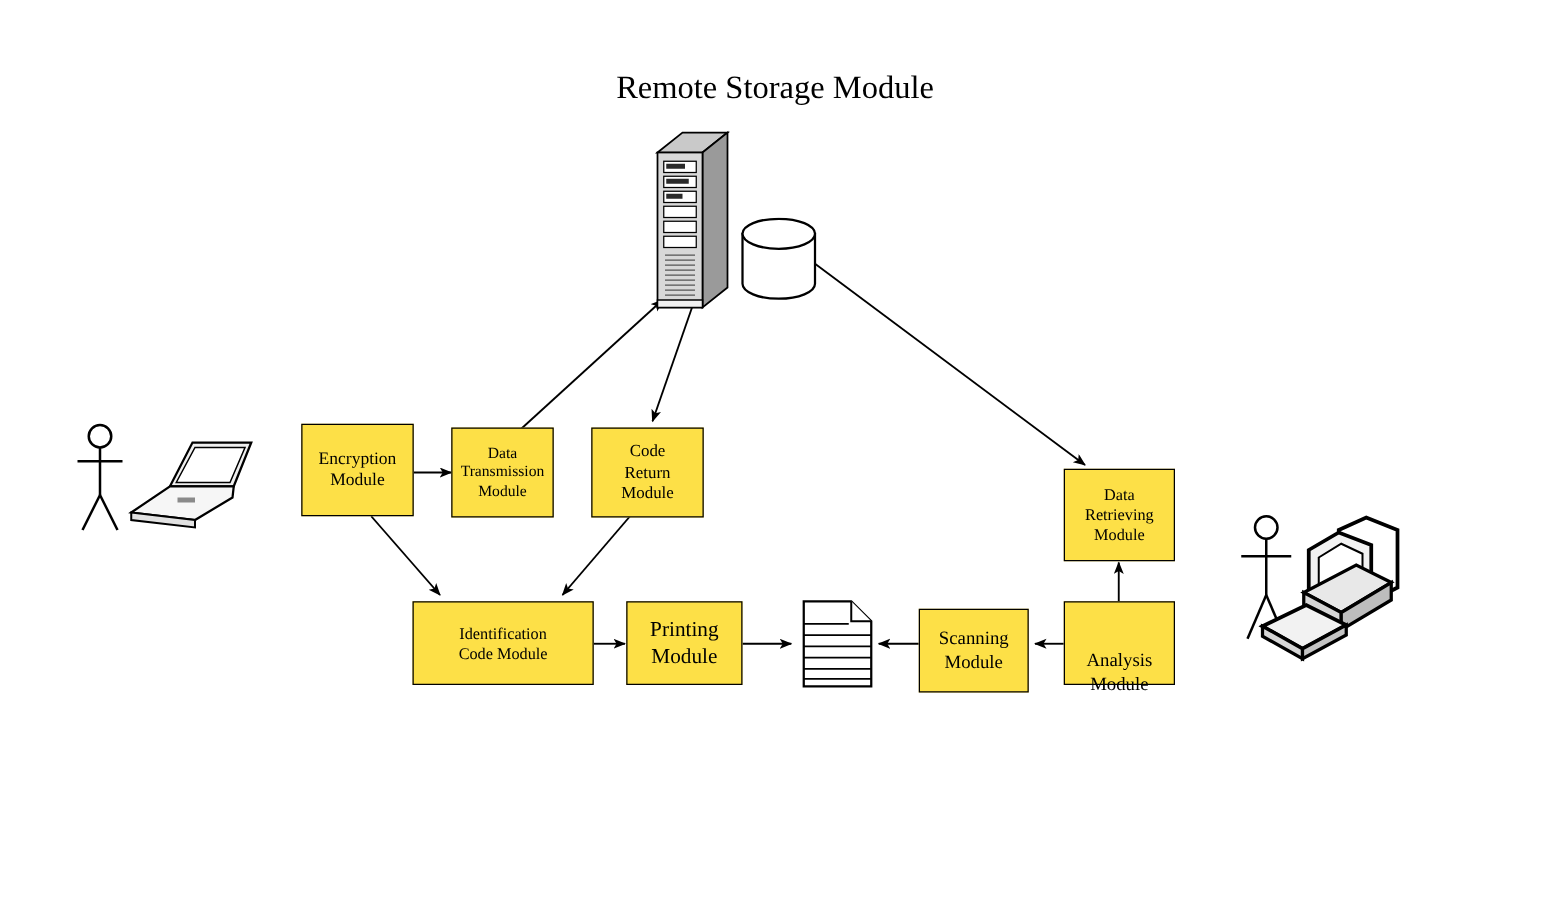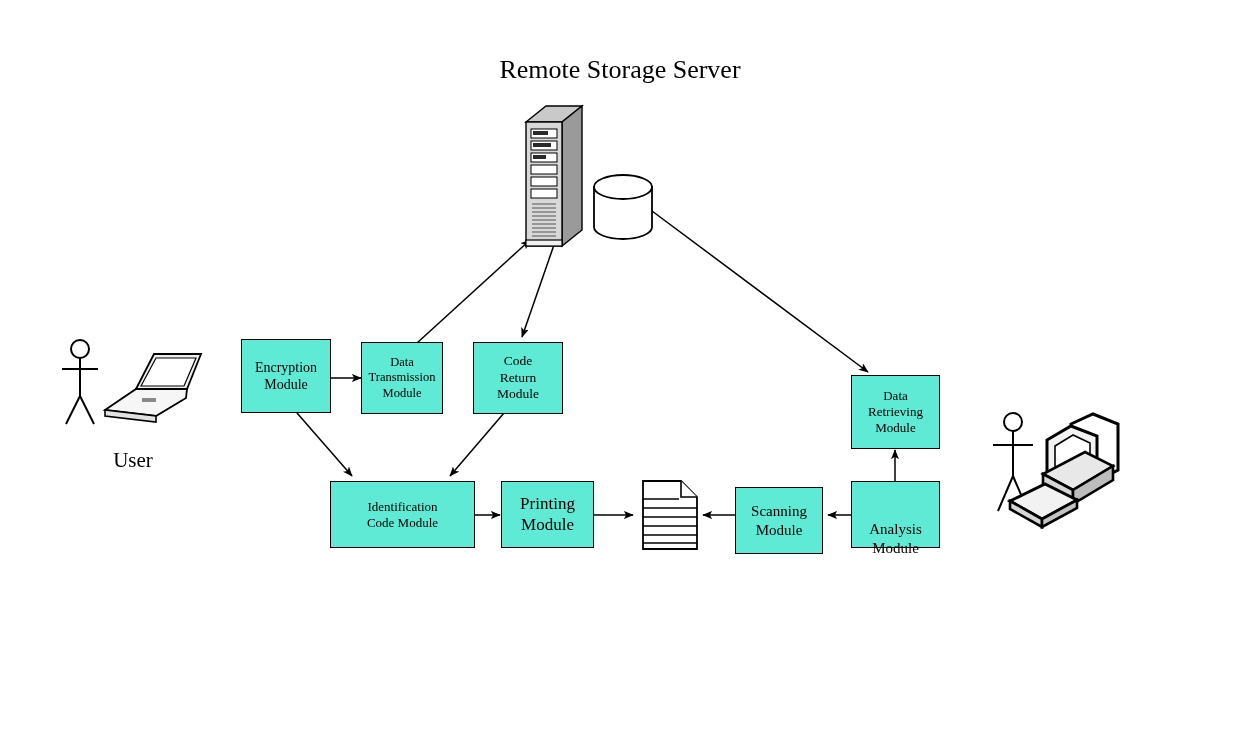--- a/index.html
+++ b/index.html
@@ -20,21 +20,21 @@
     position: absolute;
     left: 0;
     top: 0;
     width: 1240px;
     height: 733px;
   }
   .node {
     position: absolute;
     box-sizing: border-box;
     border: 1.6px solid #000000;
-    background: #5eead4;
+    background: #fde047;
     display: flex;
     align-items: center;
     justify-content: center;
     text-align: center;
     line-height: 1.22;
     z-index: 3;
   }
   .node span {
     display: block;
     padding: 0 2px;
@@ -55,21 +55,21 @@
     position: absolute;
     z-index: 2;
   }
 </style>
 </head>
 <body>
 
 <div id="page">
 
   <div class="fig-title" style="left:0; top:55px; width:1240px; font-size:26px;">
-    <span>Remote Storage Server</span>
+    <span>Remote Storage Module</span>
   </div>
 
   <svg id="wires" viewBox="0 0 1240 733">
     <defs>
       <marker id="ah" markerWidth="11" markerHeight="11" refX="9.2" refY="4" orient="auto" markerUnits="userSpaceOnUse">
         <path d="M0,0 L10,4 L0,8 L2.4,4 z" fill="#000000"></path>
       </marker>
     </defs>
     <g stroke="#000000" stroke-width="1.5" fill="none">
 
@@ -143,23 +143,20 @@
       <line x1="22" y1="60" x2="36" y2="88"></line>
     </g>
 
     <polygon points="78,53 96,18 143,18 129,53" fill="#efefef" stroke="#000" stroke-width="1.8"></polygon>
     <polygon points="83,50 98,22 138,22 126,50" fill="#ffffff" stroke="#000" stroke-width="1.2"></polygon>
 
     <polygon points="47,74 78,53 129,53 128,62 98,80" fill="#f6f6f6" stroke="#000" stroke-width="1.8"></polygon>
     <polygon points="47,74 98,80 98,86 47,80" fill="#e2e2e2" stroke="#000" stroke-width="1.6"></polygon>
     <rect x="84" y="62" width="14" height="4" fill="#8a8a8a"></rect>
   </svg>
-  <div class="actor-label" style="left:58px; top:448px; width:150px; font-size:21px;">
-    <span>User</span>
-  </div>
 
   <svg class="art" style="left:985px; top:408px; width:150px; height:135px;" viewBox="0 0 150 135">
     <g stroke="#000" stroke-width="2" fill="none">
       <circle cx="28" cy="14" r="9"></circle>
       <line x1="28" y1="23" x2="28" y2="68"></line>
       <line x1="8" y1="37" x2="48" y2="37"></line>
       <line x1="28" y1="68" x2="13" y2="103"></line>
       <line x1="28" y1="68" x2="43" y2="103"></line>
     </g>
 

